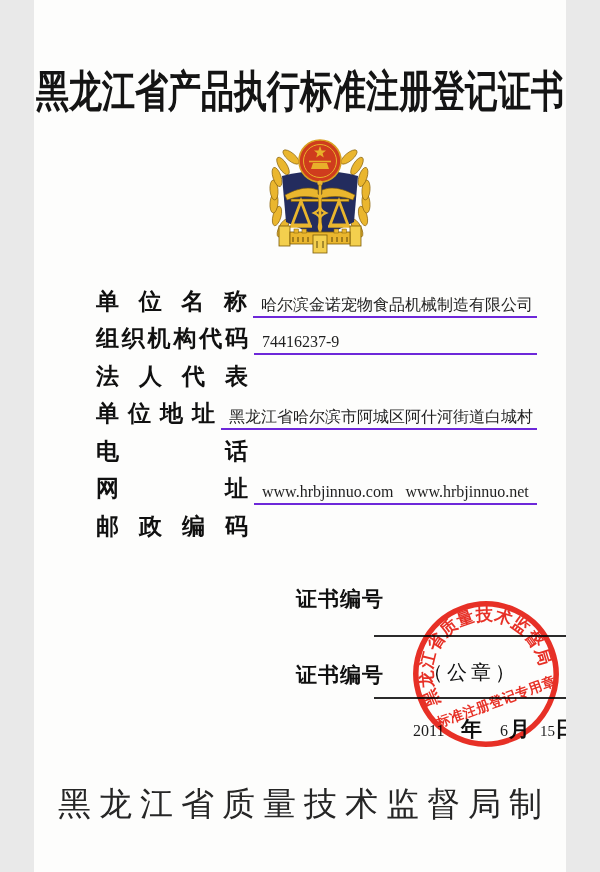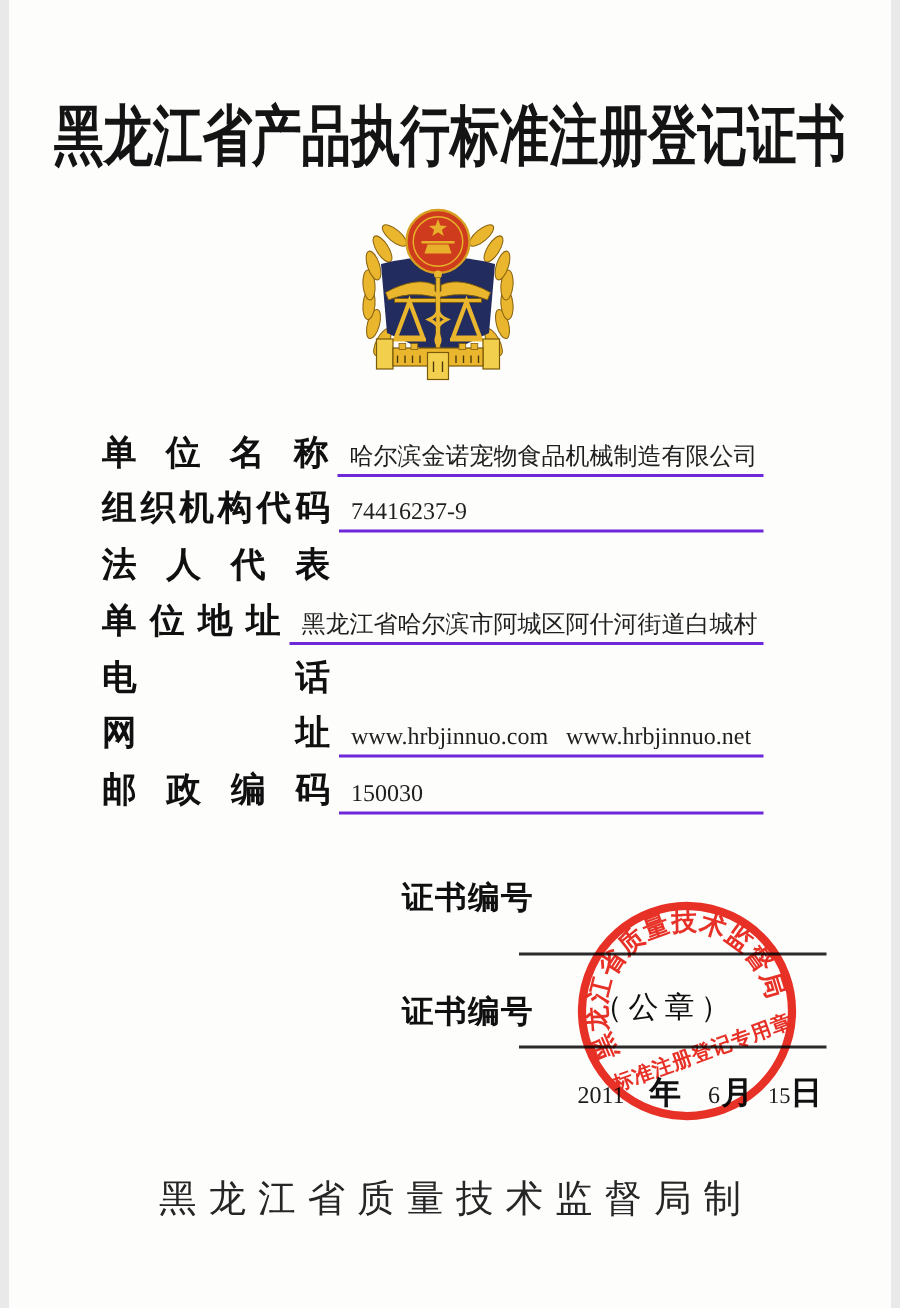--- a/index.html
+++ b/index.html
@@ -1,16 +1,16 @@
 <!DOCTYPE html>
 <html><head>
 <meta charset="utf-8">
 <style>
   html,body{margin:0;padding:0;background:#e9e9e9;}
-  .page{position:relative;width:588px;height:872px;background:#fdfdfc;overflow:hidden;
+  .page{position:relative;width:532px;height:872px;background:#fdfdfc;overflow:hidden;
         font-family:"Liberation Serif",serif;color:#1c1c1c;margin:0 auto;}
   
   .title{position:absolute;top:62px;left:0;right:0;text-align:center;
          font-size:33px;font-weight:900;color:#141414;letter-spacing:0;
          transform:scaleY(1.32);transform-origin:50% 0;
          font-family:"Liberation Serif",serif;}
   
   .emblem{position:absolute;left:234px;top:138px;}
   
   .row{position:absolute;left:62px;width:441px;height:34px;display:flex;align-items:flex-end;}
@@ -28,21 +28,21 @@
               font-weight:normal;font-size:20px;letter-spacing:4px;color:#101010;line-height:1;}
   .dnum{position:absolute;font-size:16px;color:#1c1c1c;line-height:1;}
   .dunit{position:absolute;font-family:"Liberation Sans",sans-serif;font-weight:bold;
          font-size:21px;color:#101010;line-height:1;}
   
   .seal{position:absolute;left:375px;top:597px;width:154px;height:154px;
         mix-blend-mode:multiply;opacity:.95;}
   .seal text{font-family:"Liberation Sans",sans-serif;}
   
   .footer{position:absolute;left:0;right:0;top:782px;text-align:center;
-          font-size:25px;letter-spacing:8px;padding-left:8px;color:#262626;}
+          font-size:33px;letter-spacing:8px;padding-left:8px;color:#262626;}
 </style>
 </head>
 <body>
 
 <div class="page">
 
   <div class="title">黑龙江省产品执行标准注册登记证书</div>
 
   <svg class="emblem" width="104" height="116" viewBox="0 0 104 116">
 
@@ -177,23 +177,20 @@
       <span class="fvalue">www.hrbjinnuo.com   www.hrbjinnuo.net</span>
     </div>
   </div>
   <div class="row" style="top:509px">
     <div class="flabel jlabel">
         <span>邮</span>
         <span>政</span>
         <span>编</span>
         <span>码</span>
       </div>
-    <div class="fline">
-      <span class="fvalue">150030</span>
-    </div>
   </div>
 
   <div class="blabel" style="left:262px;top:588px">证书编号</div>
   <div class="bline" style="left:340px;top:635px">
     <span class="fvalue"></span>
   </div>
 
   <div class="blabel" style="left:262px;top:664px">证书编号</div>
   <div class="stamp-note">（公章）</div>
   <div class="bline" style="left:340px;top:697px"></div>

